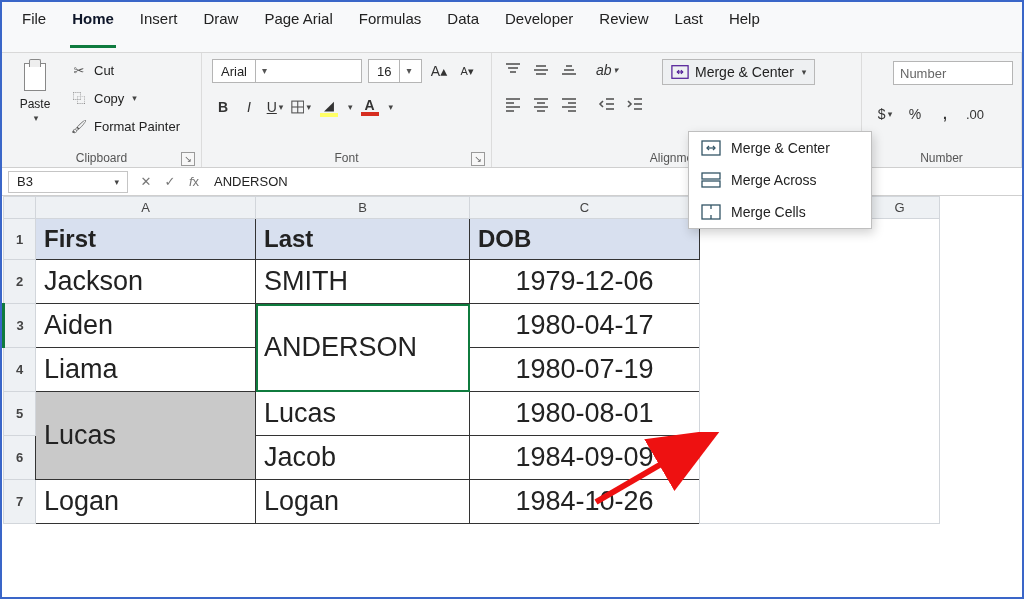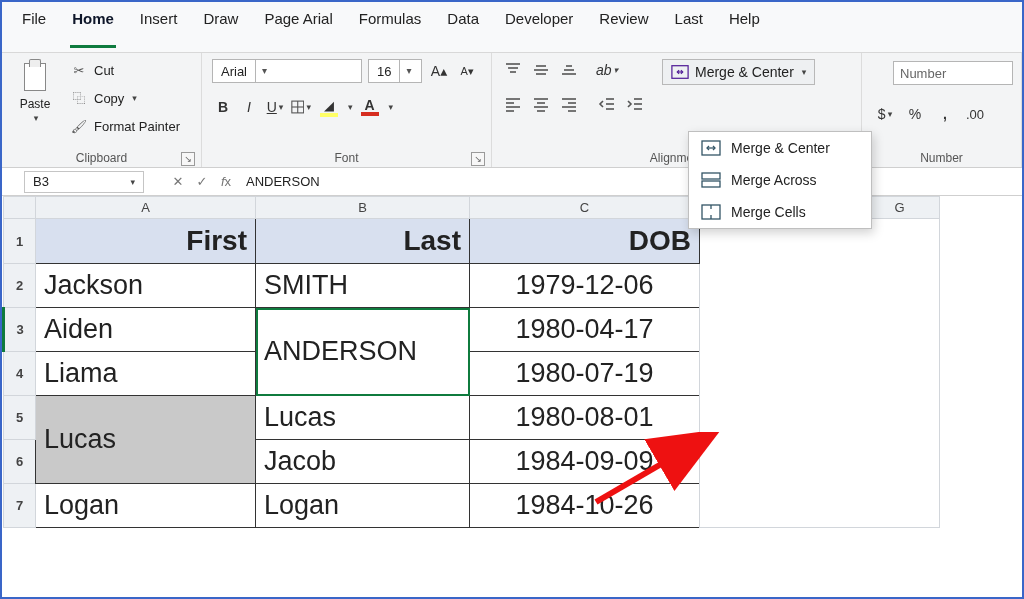--- a/index.html
+++ b/index.html
@@ -138,21 +138,21 @@
   .num-btns { display: flex; gap: 8px; margin-top: 44px; font-size: 16px; color: #444; padding-left: 2px;}
   
   .formula-bar {
     display: flex; align-items: center; height: 28px;
     border-bottom: 1px solid #cfcfcf;
     background: #fff;
     font-size: 13px;
   }
   .namebox {
     width: 120px; border: 1px solid #c5c5c5; height: 22px;
-    margin: 0 22px; display: flex; align-items: center; padding: 0 8px;
+    margin: 0 6px; display: flex; align-items: center; padding: 0 8px;
     justify-content: space-between;
   }
   .fx-btn { width: 24px; text-align: center; color: #777; cursor: pointer; }
   .fx-txt { flex: 1; padding: 0 8px; }
   
   .dropdown {
     position: absolute;
     left: 688px; top: 131px;
     width: 184px;
     background: #fff;
@@ -184,22 +184,22 @@
     border: 1px solid #333;
     font-family: Arial, sans-serif;
     font-size: 27px;
     padding: 6px 8px;
     height: 40px;
     background: #fff;
   }
   .data .hdr {
     background: #d8e0ef;
     font-weight: 700;
-    text-align: right;
-    font-size: 28px;
+    text-align: left;
+    font-size: 24px;
   }
   .data .center { text-align: center; }
   .data .vcenter { vertical-align: middle; }
   .selected-merge {
     outline: 2px solid #0f7b3e;
     outline-offset: -2px;
     position: relative;
   }
   .gray { background: #c9c9c9 !important; }
   .row-head.sel-left { border-left: 3px solid #0f7b3e; }

